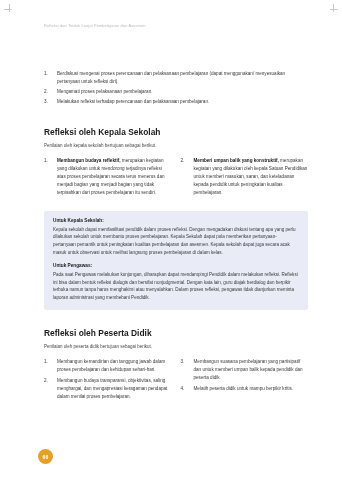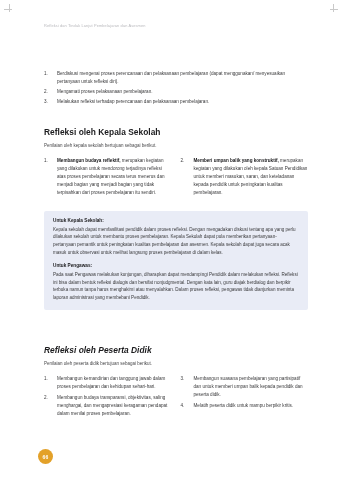--- a/index.html
+++ b/index.html
@@ -211,21 +211,21 @@
       <div class="callout-block">
         <p class="callout-title">Untuk Kepala Sekolah:</p>
         <p class="callout-body">Kepala sekolah dapat memfasilitasi pendidik dalam proses refleksi. Dengan mengadakan diskusi tentang apa yang perlu dilakukan sekolah untuk membantu proses pembelajaran. Kepala Sekolah dapat pula memberikan pertanyaan-pertanyaan pemantik untuk peningkatan kualitas pembelajaran dan asesmen. Kepala sekolah dapat juga secara acak masuk untuk observasi untuk melihat langsung proses pembelajaran di dalam kelas.</p>
       </div>
       <div class="callout-block">
         <p class="callout-title">Untuk Pengawas:</p>
         <p class="callout-body">Pada saat Pengawas melakukan kunjungan, diharapkan dapat mendampingi Pendidik dalam melakukan refleksi. Refleksi ini bisa dalam bentuk refleksi dialogis dan bersifat nonjudgmental. Dengan kata lain, guru diajak berdialog dan berpikir terbuka namun tanpa harus menghakimi atau menyalahkan. Dalam proses refleksi, pengawas tidak dianjurkan meminta laporan administrasi yang membebani Pendidik.</p>
       </div>
     </div>
 
-    <h2 class="section-heading" style="margin-top:35px;font-style:italic;">Refleksi oleh Peserta Didik</h2>
+    <h2 class="section-heading" style="margin-top:18px;">Refleksi oleh Peserta Didik</h2>
     <p class="section-sub" style="margin-top:5px;">Penilaian oleh peserta didik bertujuan sebagai berikut.</p>
 
     <div class="two-col" style="margin-top:8px;">
       <div class="col">
         <ol class="num-list">
           <li>
             <span class="marker">1.</span>
             <span>Membangun kemandirian dan tanggung jawab dalam proses pembelajaran dan kehidupan sehari-hari.</span>
           </li>
           <li>

